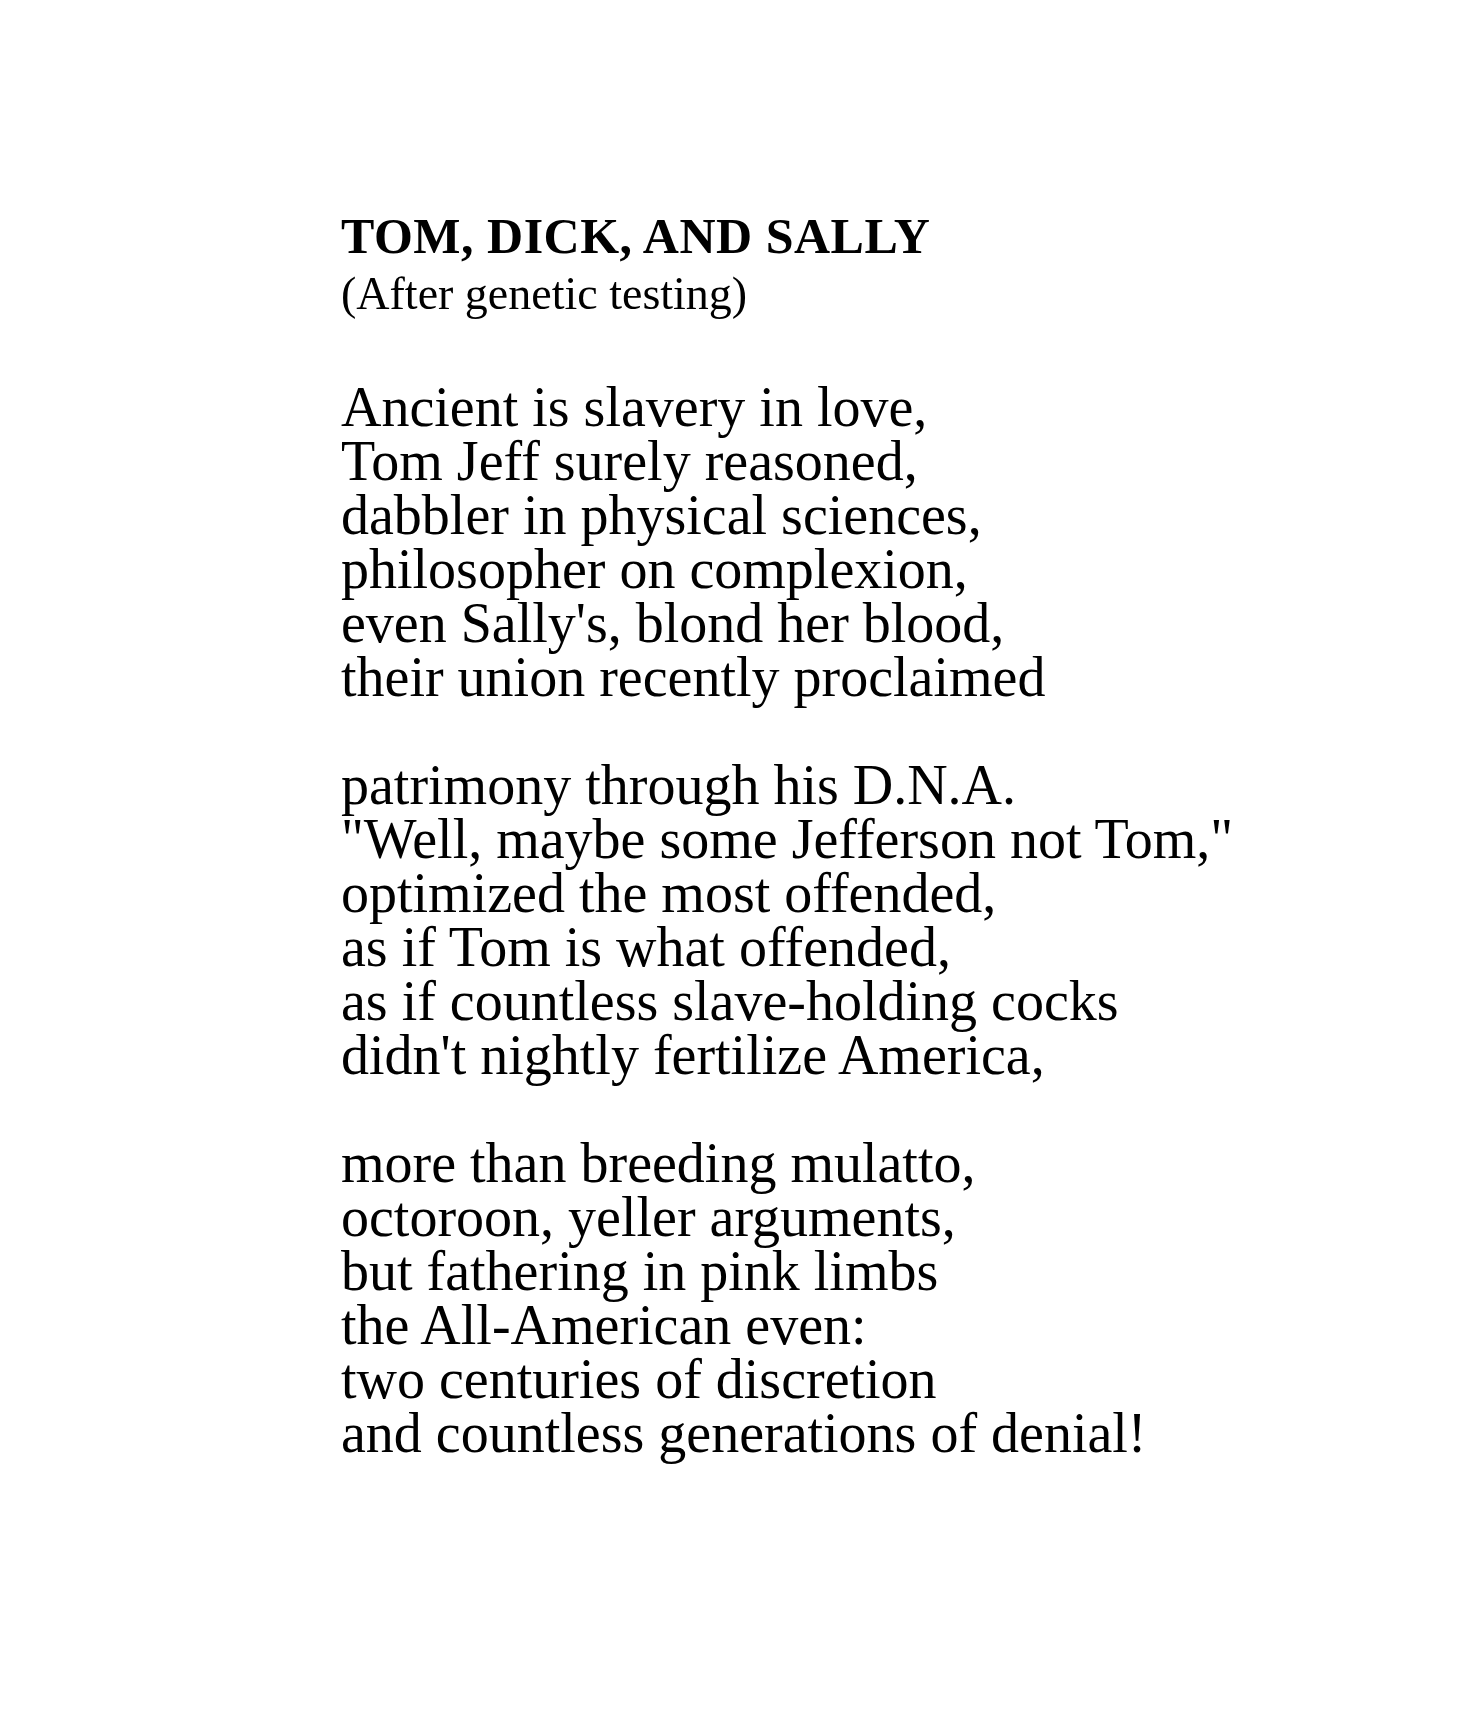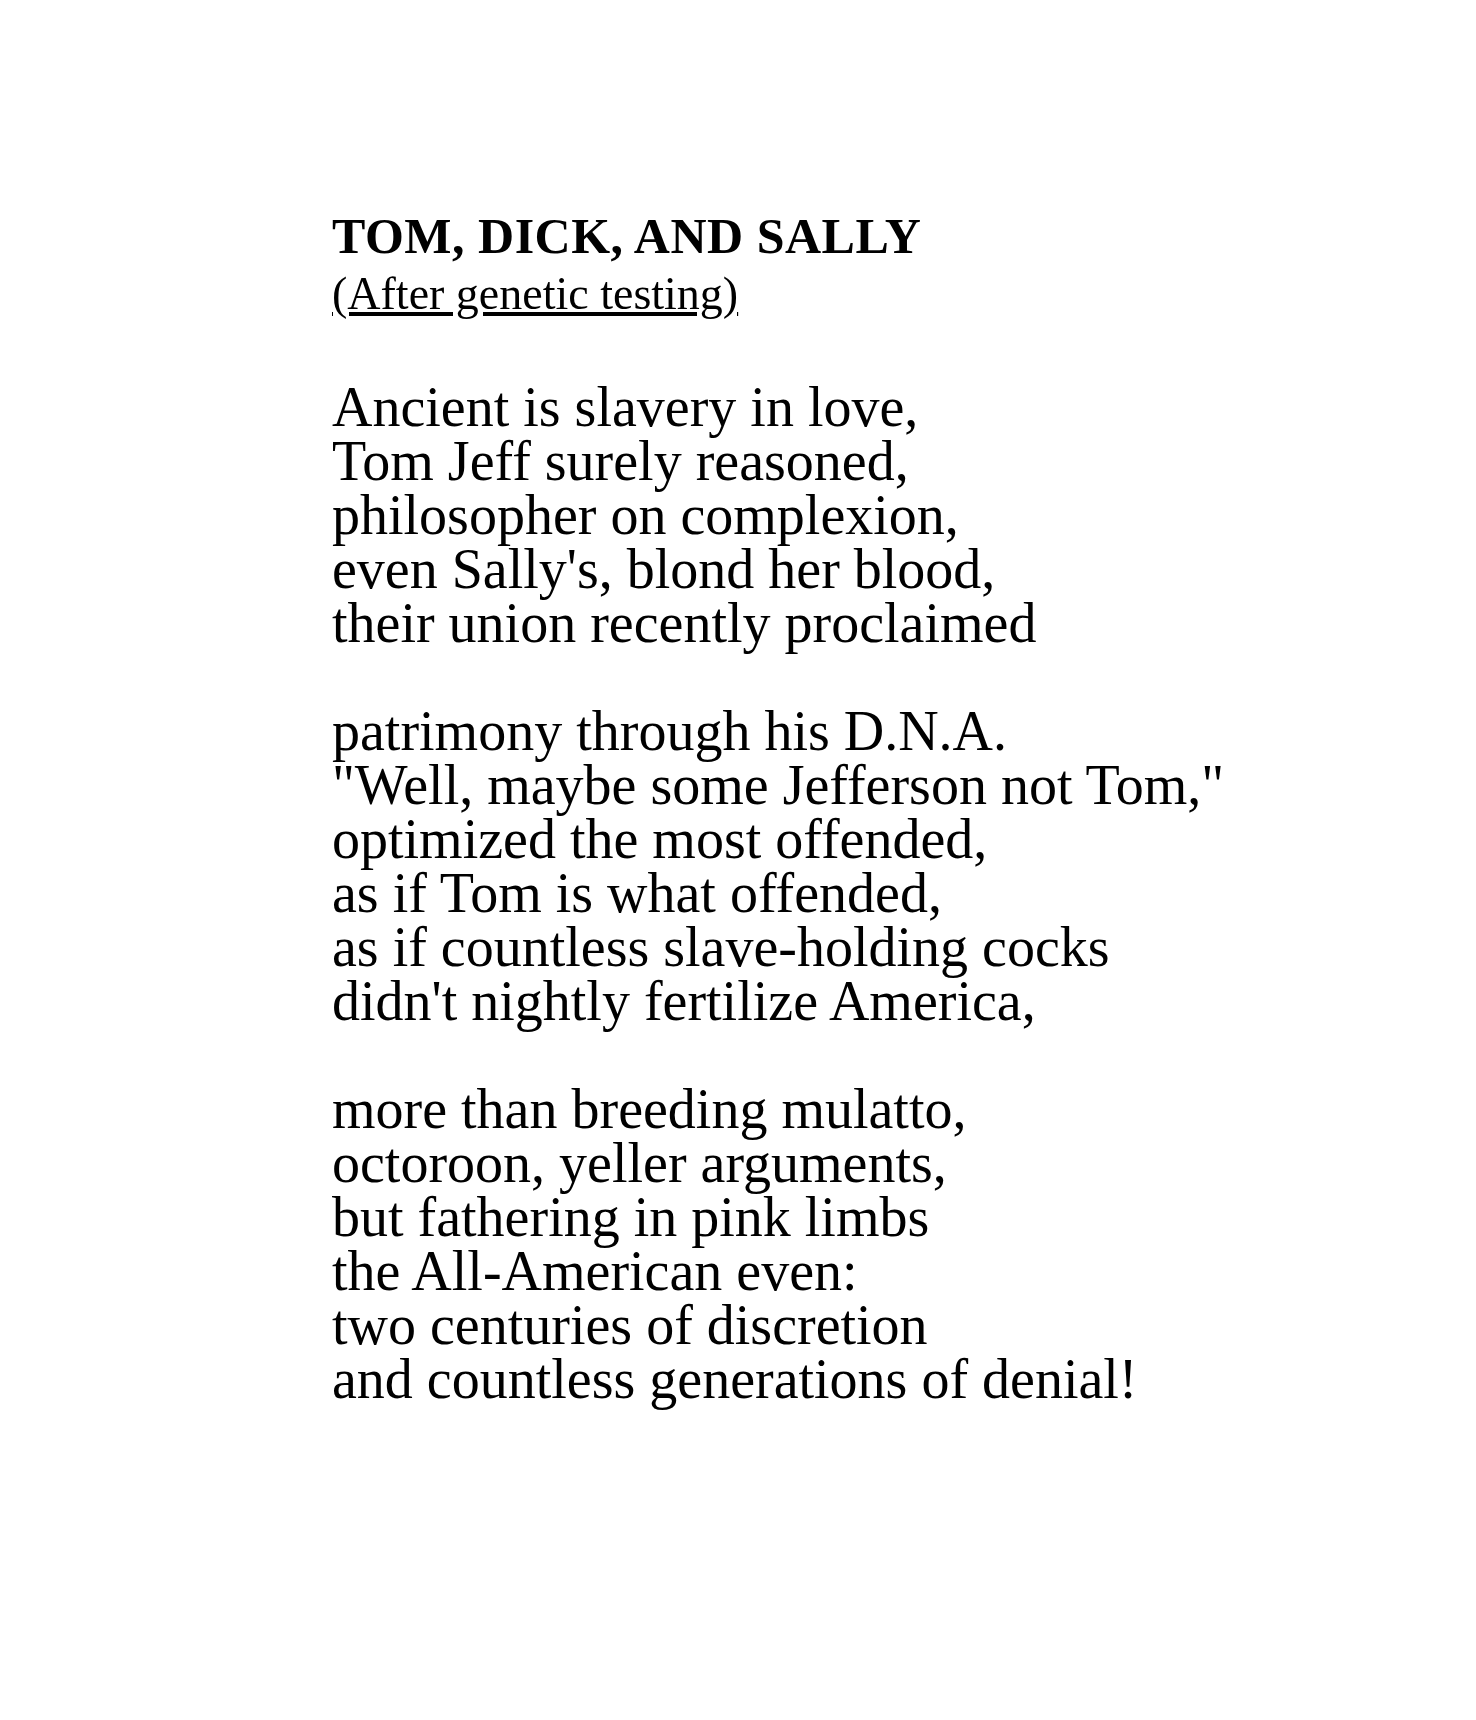--- a/index.html
+++ b/index.html
@@ -15,37 +15,36 @@
     font-family: "Liberation Serif", "DejaVu Serif", serif;
     color: #000000;
   }
   .page {
     position: absolute;
     inset: 0;
     background: #ffffff;
   }
   .content {
     position: absolute;
-    left: 332px;
+    left: 341px;
     top: 206px;
     right: 60px;
   }
   .title {
     font-size: 50px;
     line-height: 60px;
     font-weight: 700;
     margin: 0;
     letter-spacing: 0.5px;
   }
   .subtitle {
     font-size: 46px;
     line-height: 56px;
     font-weight: 400;
     margin: 0 0 58px 0;
-    text-decoration: underline;
   }
   .stanza {
     margin: 0 0 54px 0;
   }
   .line {
     font-size: 56px;
     line-height: 54px;
     white-space: pre;
   }
 </style>
@@ -54,20 +53,21 @@
 
 <div class="page">
   <div class="content">
 
     <h1 class="title">TOM, DICK, AND SALLY</h1>
     <div class="subtitle">(After genetic testing)</div>
 
     <div class="stanza">
       <div class="line">Ancient is slavery in love,</div>
       <div class="line">Tom Jeff surely reasoned,</div>
+      <div class="line">dabbler in physical sciences,</div>
       <div class="line">philosopher on complexion,</div>
       <div class="line">even Sally's, blond her blood,</div>
       <div class="line">their union recently proclaimed</div>
     </div>
 
     <div class="stanza">
       <div class="line">patrimony through his D.N.A.</div>
       <div class="line">"Well, maybe some Jefferson not Tom,"</div>
       <div class="line">optimized the most offended,</div>
       <div class="line">as if Tom is what offended,</div>

